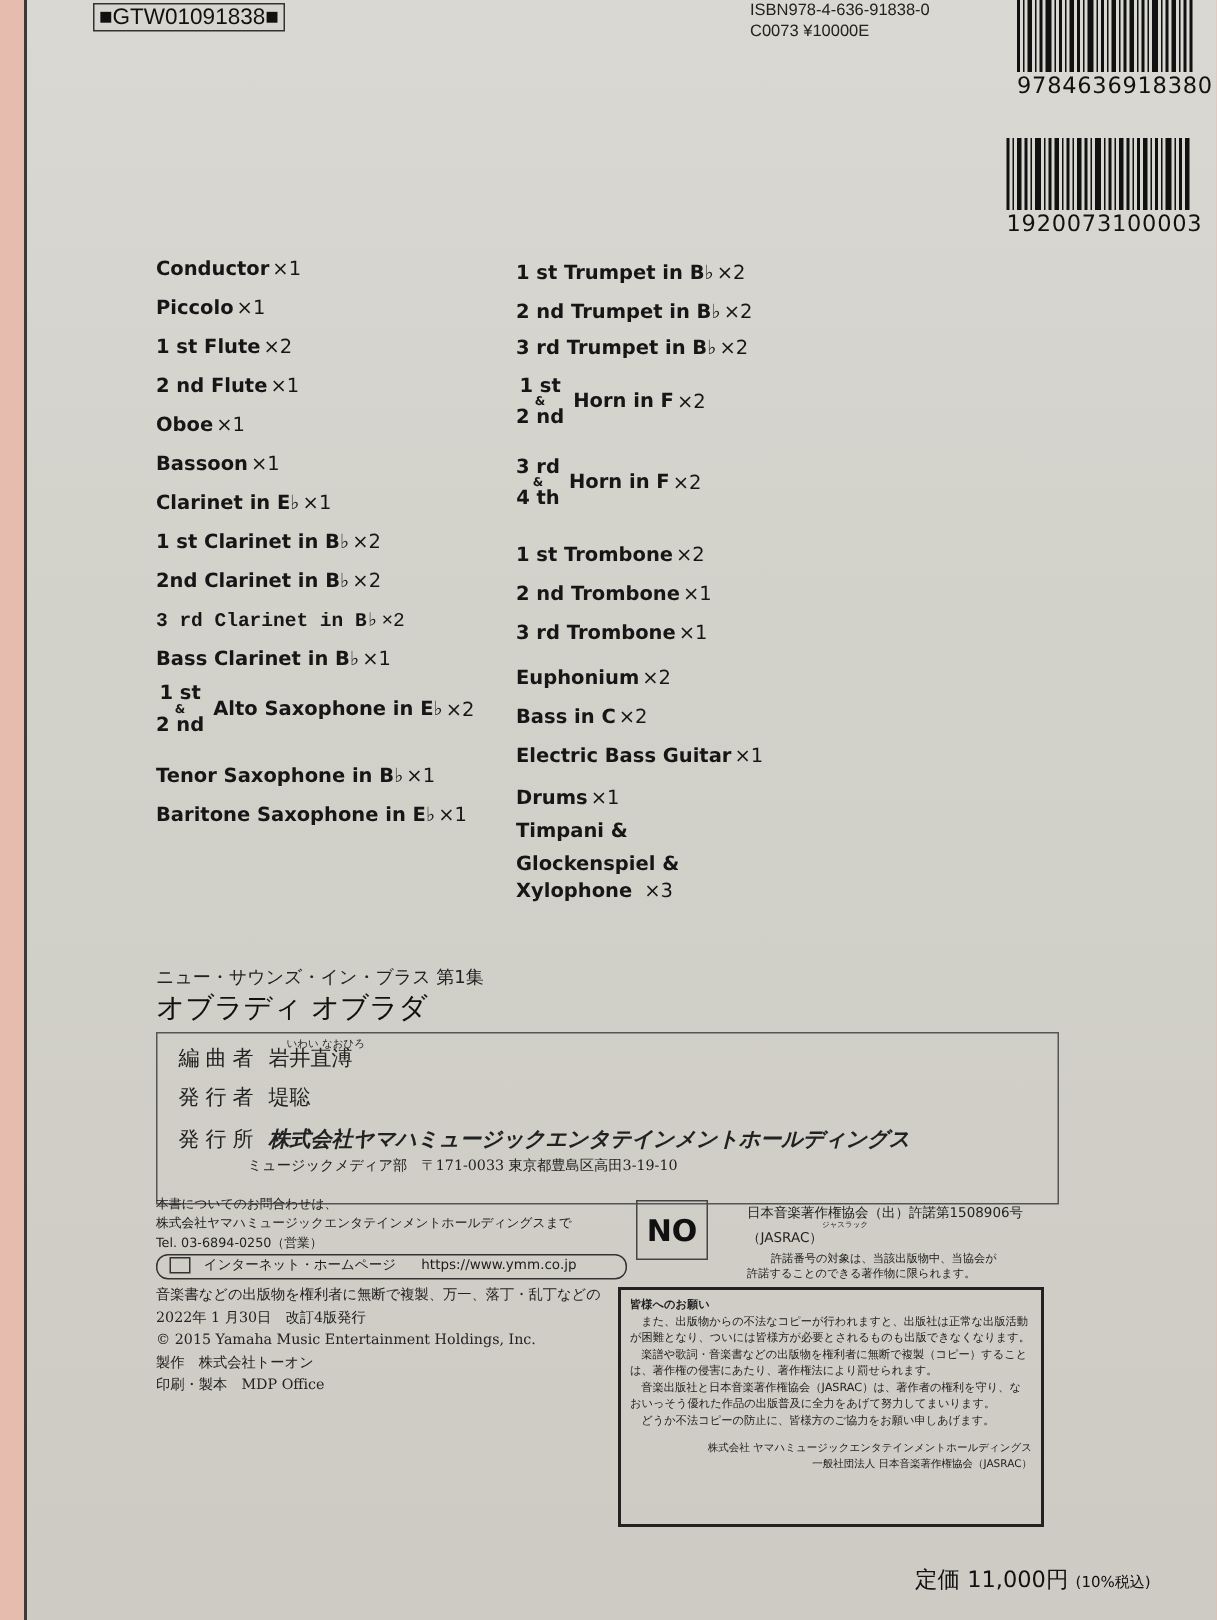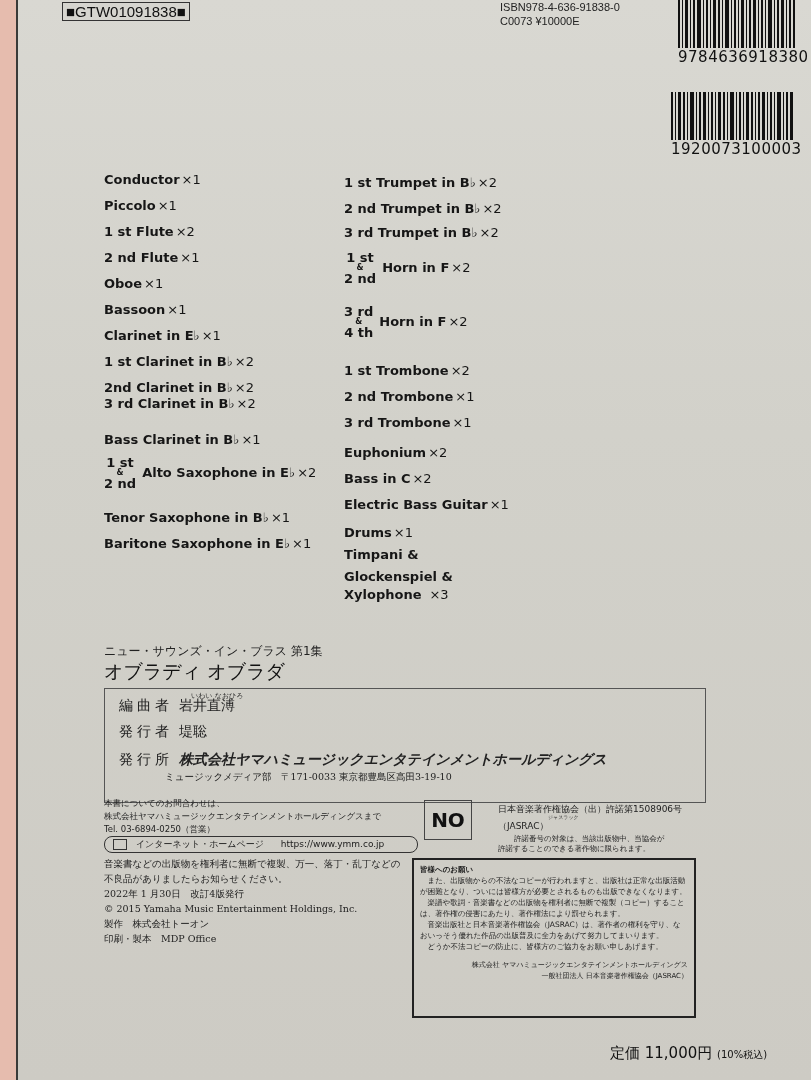--- a/index.html
+++ b/index.html
@@ -128,21 +128,21 @@
   <div class="abs" style="left:86px; top:172px;">
     <div class="inst" style="position:absolute; top:0;"><span>Conductor</span><span class="cnt">×1</span></div>
     <div class="inst" style="position:absolute; top:26px;"><span>Piccolo</span><span class="cnt">×1</span></div>
     <div class="inst" style="position:absolute; top:52px;"><span>1 st Flute</span><span class="cnt">×2</span></div>
     <div class="inst" style="position:absolute; top:78px;"><span>2 nd Flute</span><span class="cnt">×1</span></div>
     <div class="inst" style="position:absolute; top:104px;"><span>Oboe</span><span class="cnt">×1</span></div>
     <div class="inst" style="position:absolute; top:130px;"><span>Bassoon</span><span class="cnt">×1</span></div>
     <div class="inst" style="position:absolute; top:156px;"><span>Clarinet in E♭</span><span class="cnt">×1</span></div>
     <div class="inst" style="position:absolute; top:182px;"><span>1 st Clarinet in B♭</span><span class="cnt">×2</span></div>
     <div class="inst" style="position:absolute; top:208px;"><span>2nd Clarinet in B♭</span><span class="cnt">×2</span></div>
-    <div class="inst" style="position:absolute; top:224px;"><span>3 rd Clarinet in B♭</span><span class="cnt">×2</span></div>
+    <div class="inst" style="position:absolute; top:234px;font-family:Liberation Mono, monospace;"><span>3 rd Clarinet in B♭</span><span class="cnt">×2</span></div>
     <div class="inst" style="position:absolute; top:260px;"><span>Bass Clarinet in B♭</span><span class="cnt">×1</span></div>
     <div class="inst" style="position:absolute; top:284px;">
       <span class="stack">
           <span>1 st</span>
           <span class="amp">&amp;</span>
           <span>2 nd</span>
         </span><span>Alto Saxophone in E♭</span><span class="cnt">×2</span>
     </div>
     <div class="inst" style="position:absolute; top:338px;"><span>Tenor Saxophone in B♭</span><span class="cnt">×1</span></div>
     <div class="inst" style="position:absolute; top:364px;"><span>Baritone Saxophone in E♭</span><span class="cnt">×1</span></div>
@@ -195,21 +195,20 @@
     <div>Tel. 03-6894-0250（営業）</div>
   </div>
   <div class="abs net-box">
     <span style="display:inline-block; width:12px; height:9px; border:1px solid #333; margin:0 6px 0 8px; vertical-align:middle;"></span>
     <span style="margin-right:14px;">インターネット・ホームページ</span>
     <span>https://www.ymm.co.jp</span>
   </div>
 
   <div class="abs imprint" style="left:86px; top:856px;">
     <div>音楽書などの出版物を権利者に無断で複製、万一、落丁・乱丁などの</div>
-    <div>不良品がありましたらお知らせください。</div>
     <div>2022年 1 月30日　改訂4版発行</div>
     <div>© 2015 Yamaha Music Entertainment Holdings, Inc.</div>
     <div>製作　株式会社トーオン</div>
     <div>印刷・製本　MDP Office</div>
   </div>
 
   <div class="abs nocopy">
       <span>NO</span>
     </div>
   <div class="abs small" style="left:480px; top:803px; font-size:9px; line-height:12px;">

